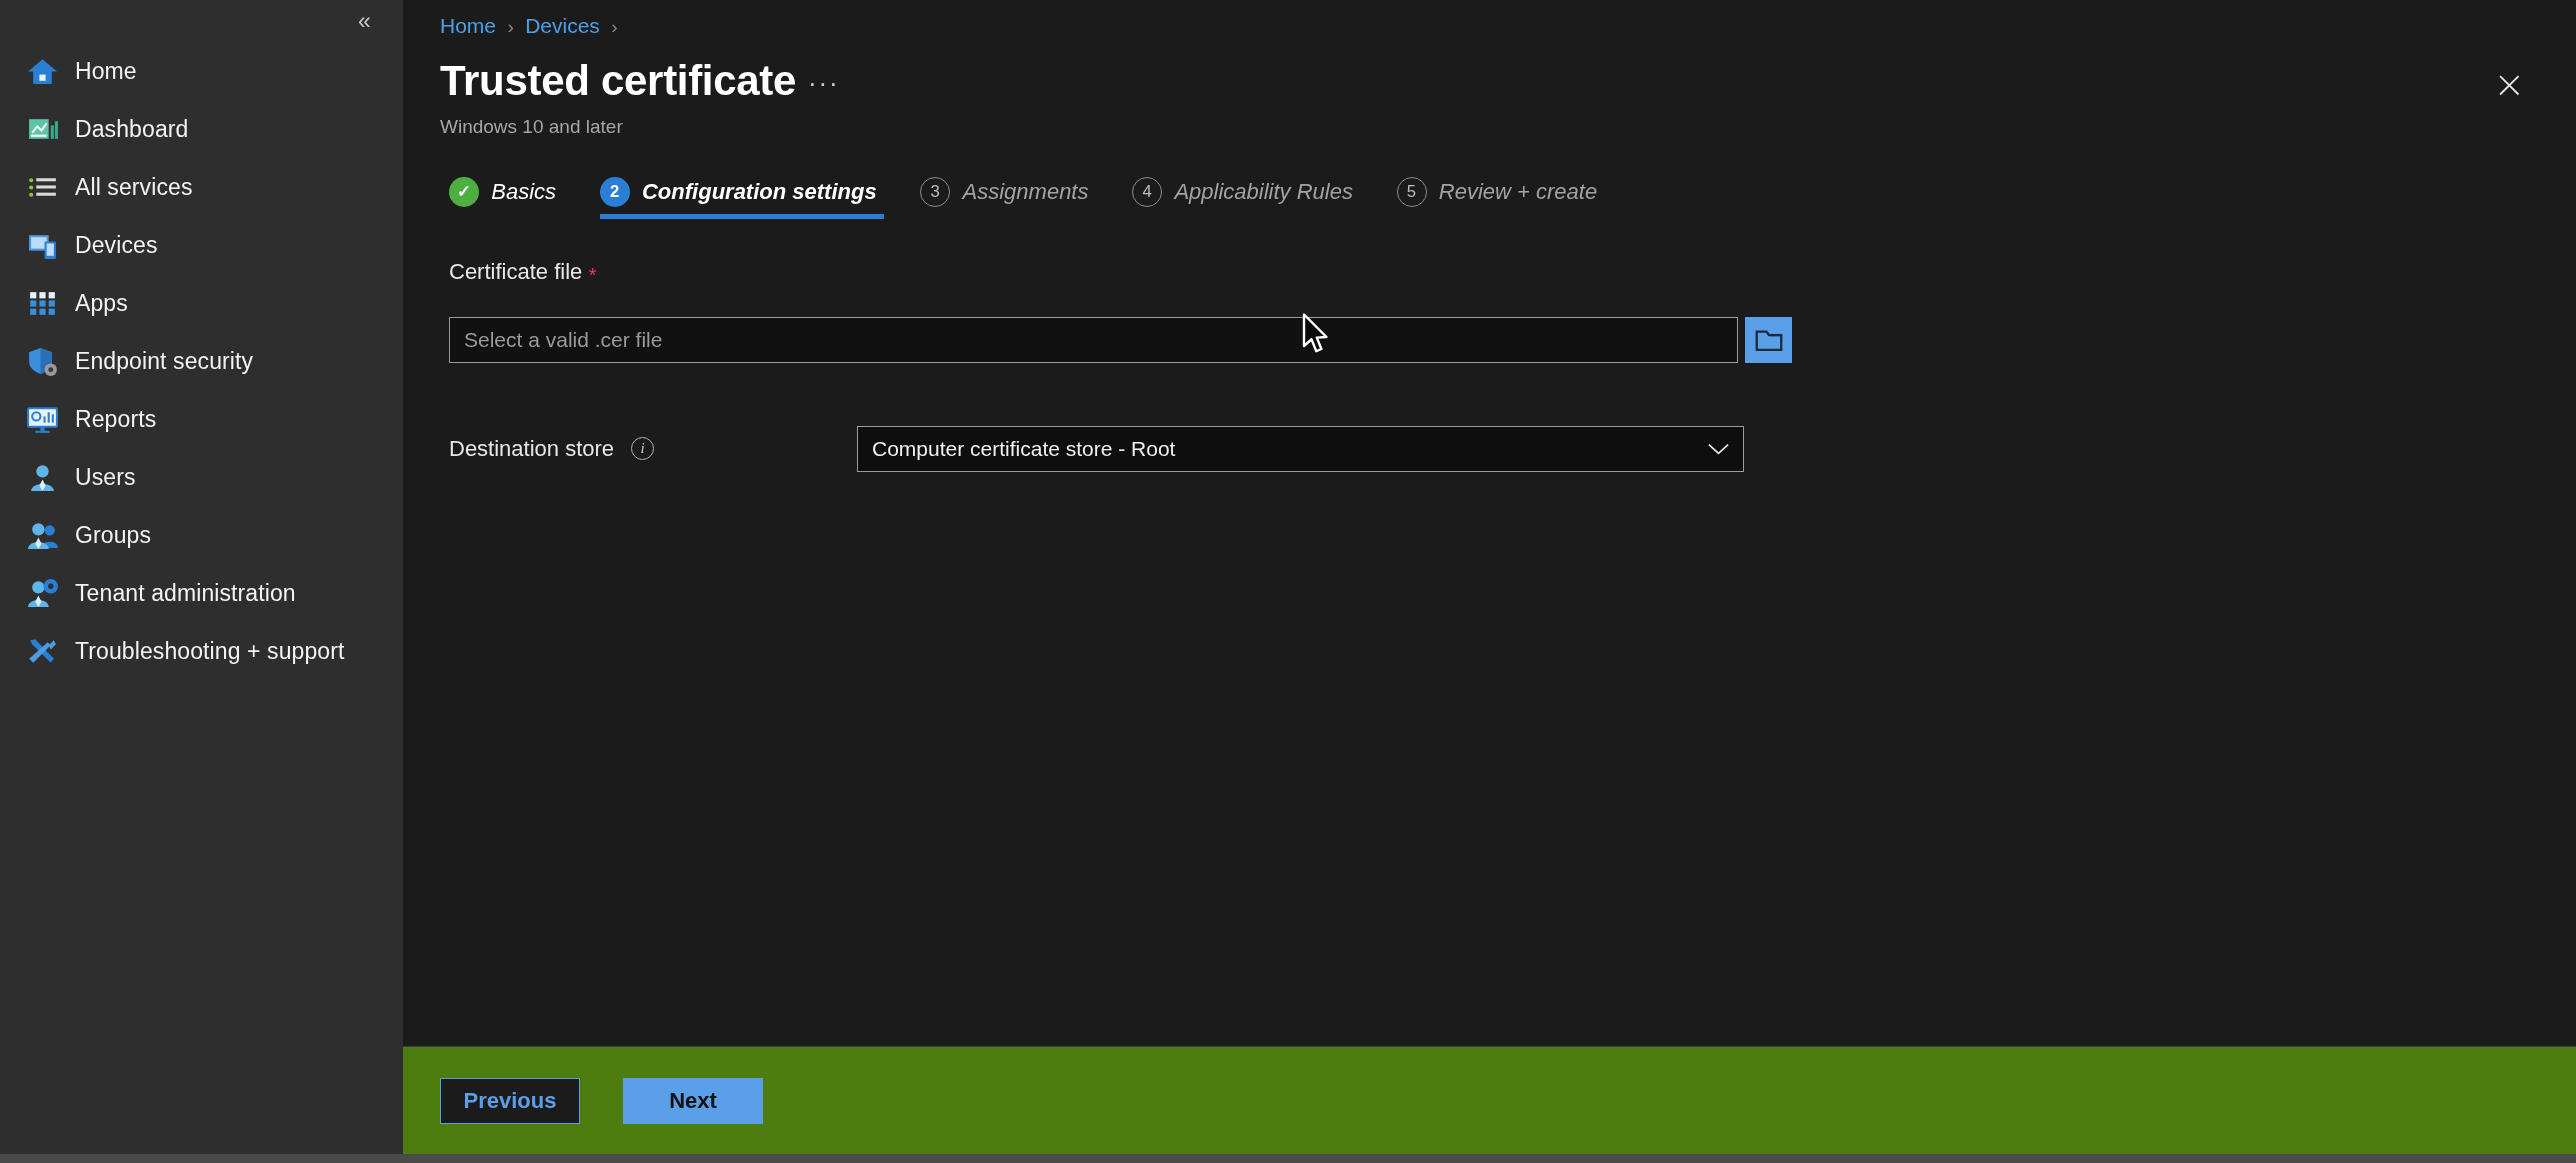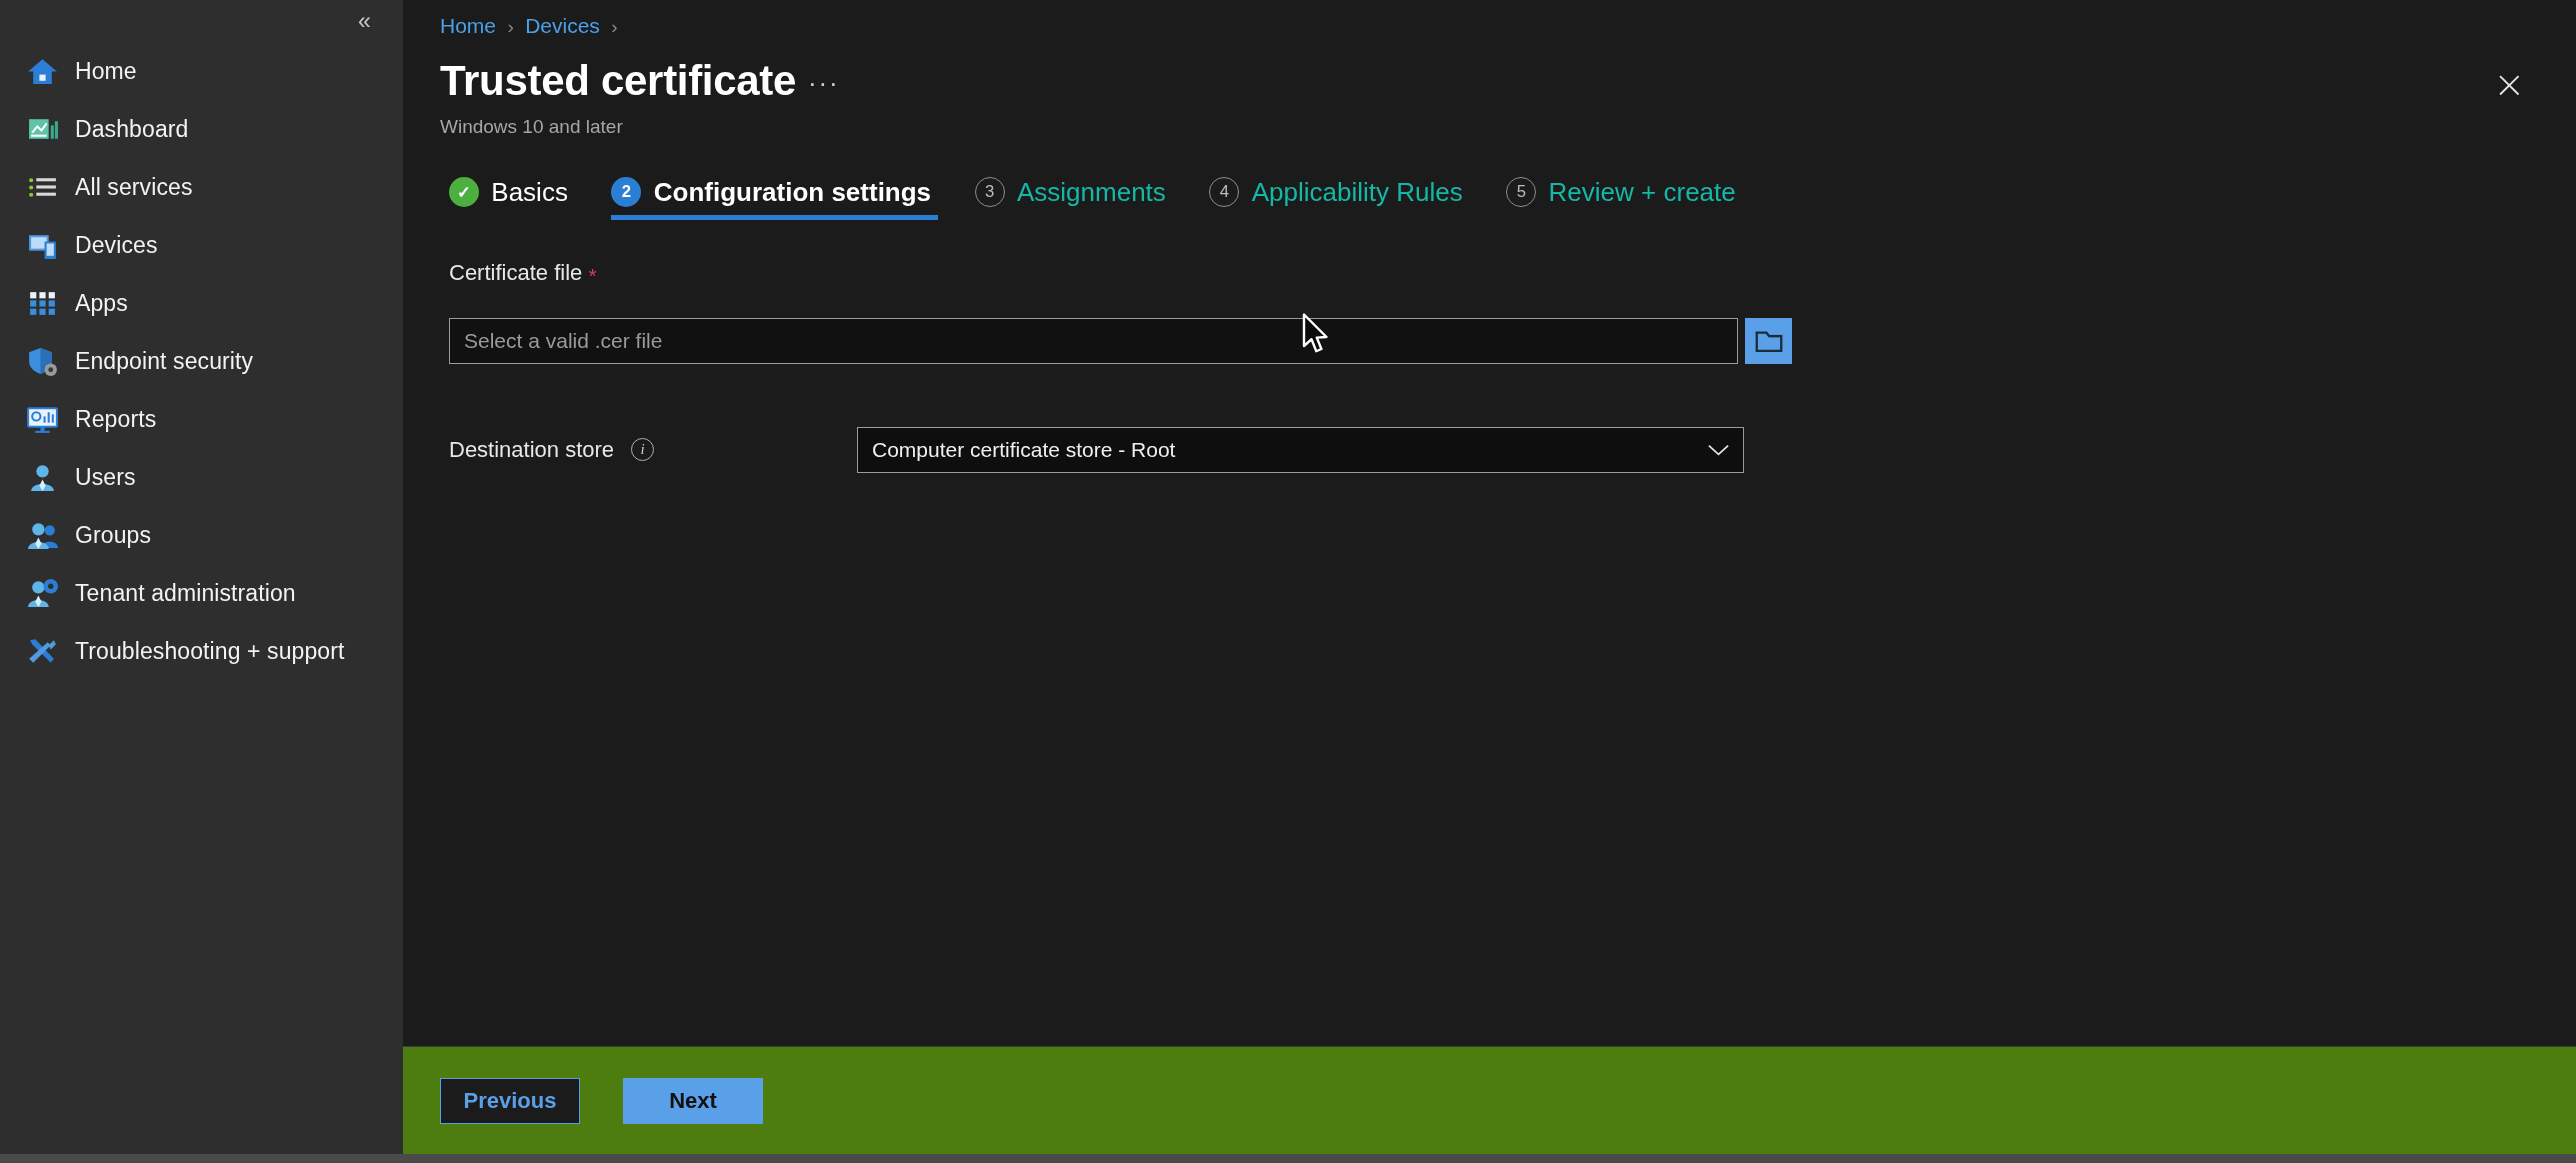--- a/index.html
+++ b/index.html
@@ -170,24 +170,24 @@
     font-weight: bold;
   }
   .badge.done { background: #4caf3f; color: #ffffff; }
   .badge.active { background: #2a7fd4; color: #ffffff; }
   .badge.idle {
     background: transparent;
     border: 1.8px solid #8d8d8d;
     color: #bdbdbd;
     font-weight: normal;
   }
-  .step-label { font-size: 26px; white-space: nowrap; }
+  .step-label { font-size: 22px; white-space: nowrap; font-style: italic; }
   .step.is-done .step-label { color: #ffffff; }
   .step.is-active .step-label { color: #ffffff; font-weight: bold; }
-  .step.is-idle .step-label { color: #14b8a6; text-align: right; }
+  .step.is-idle .step-label { color: #a3a3a3; text-align: right; }
   .step.is-active::after {
     content: "";
     position: absolute;
     left: 0;
     right: 17.5px;
     bottom: 0;
     height: 4.4px;
     background: #2a7fd4;
   }
 

